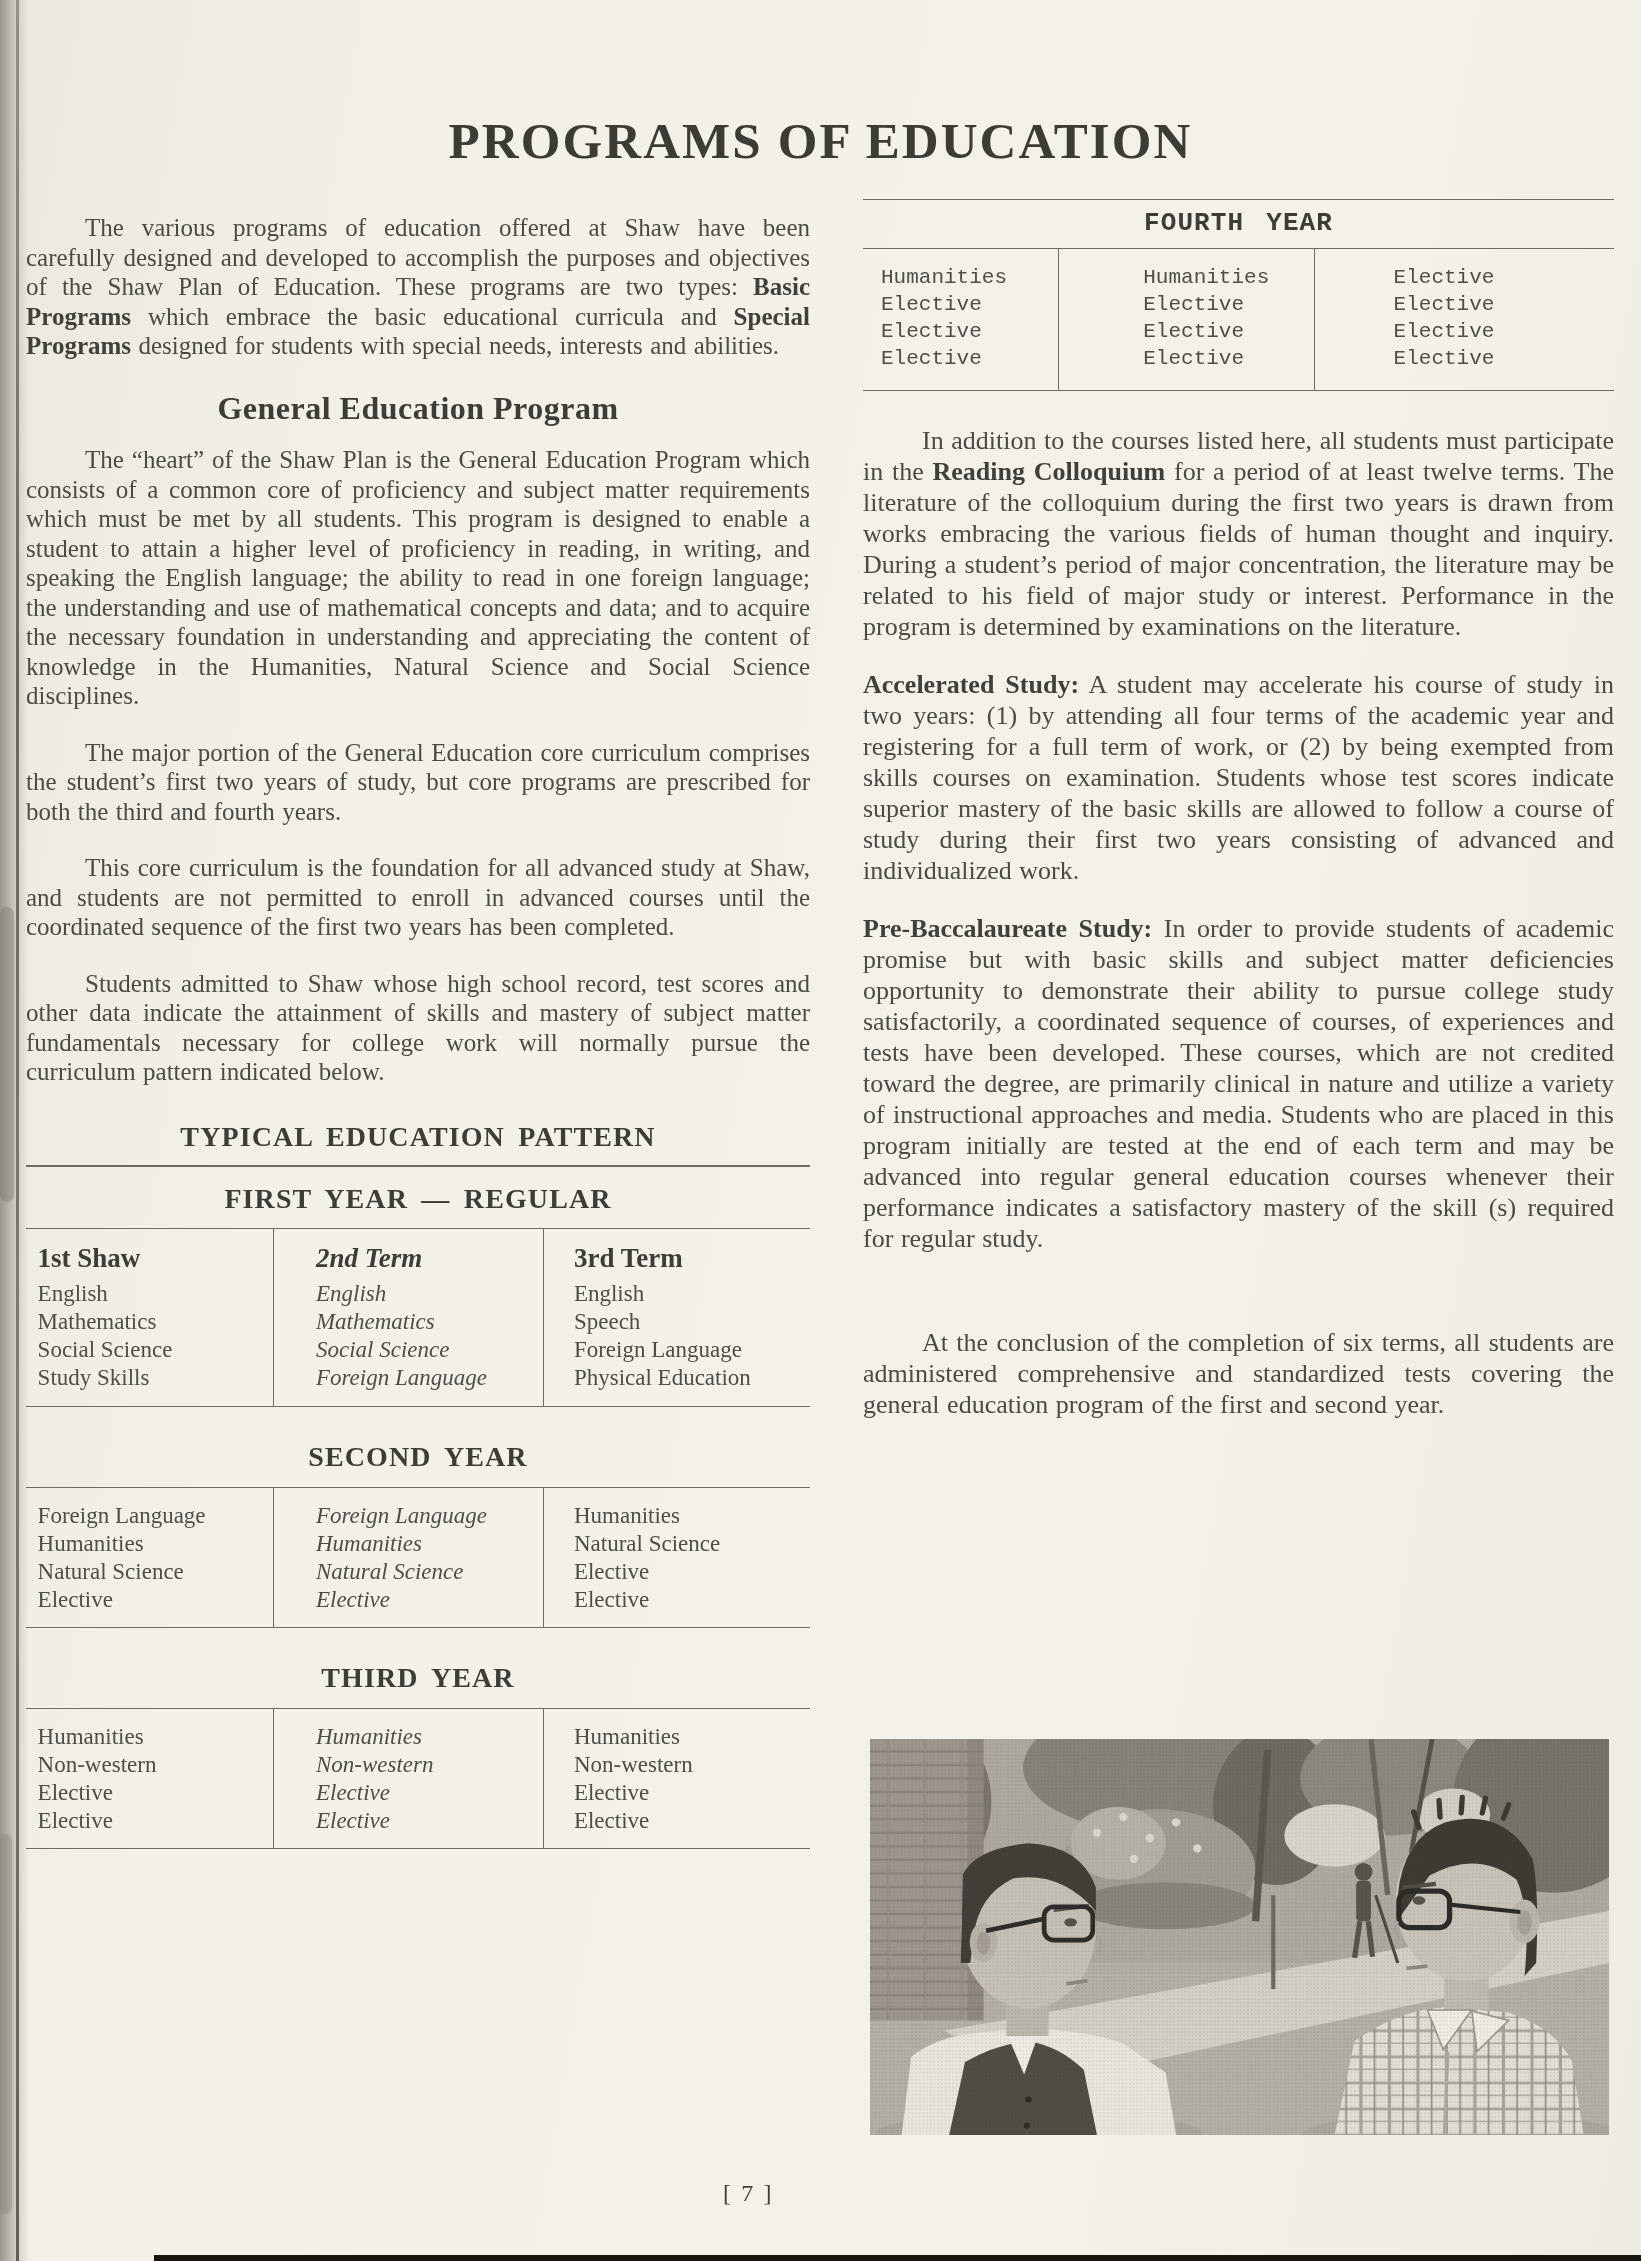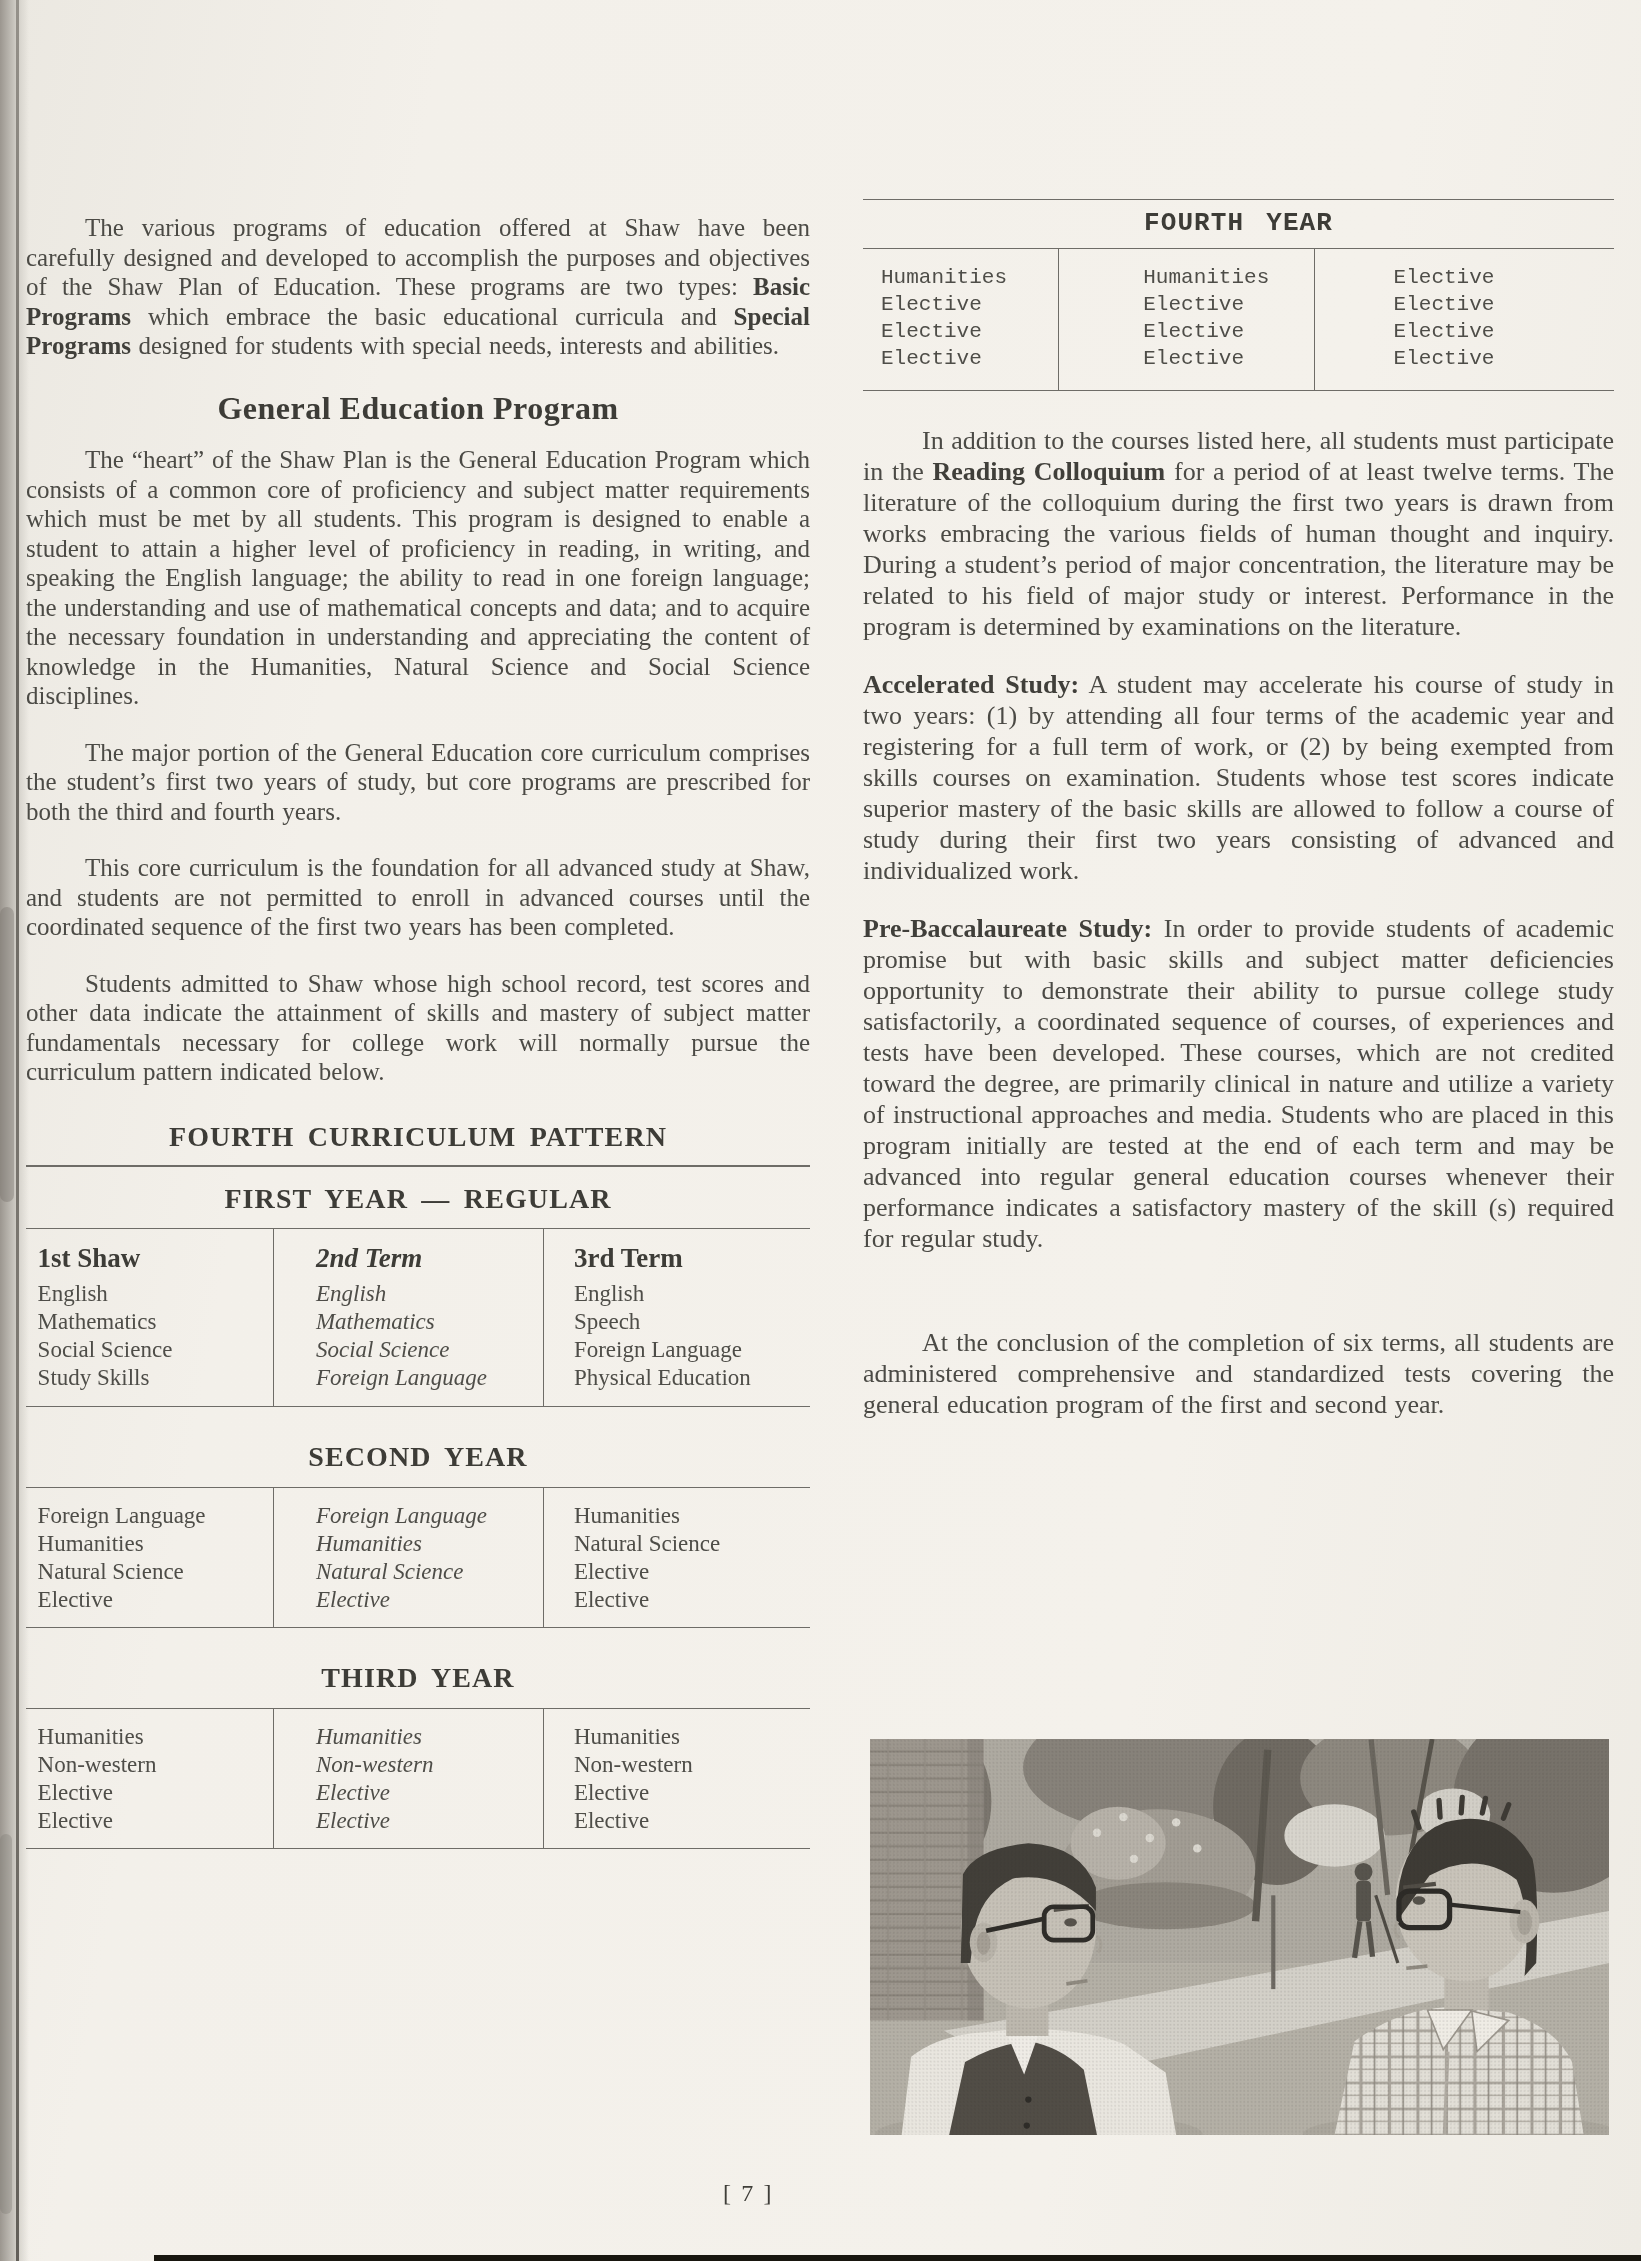--- a/index.html
+++ b/index.html
@@ -67,30 +67,31 @@
 </head>
 <body>
 
 <div class="page">
 
   <div class="gutter"></div>
   <div class="gutter-line"></div>
   <div class="smudge-a"></div>
   <div class="smudge-b"></div>
 
+  <div class="page-title">PROGRAMS OF EDUCATION</div>
 
   <div class="col-left">
     <div class="para">The various programs of education offered at Shaw have been carefully designed and developed to accomplish the purposes and objectives of the Shaw Plan of Education. These programs are two types: <b>Basic Programs</b> which embrace the basic educational curricula and <b>Special Programs</b> designed for students with special needs, interests and abilities.</div>
     <div class="sec-heading">General Education Program</div>
     <div class="para">The “heart” of the Shaw Plan is the General Education Program which consists of a common core of proficiency and subject matter requirements which must be met by all students. This program is designed to enable a student to attain a higher level of proficiency in reading, in writing, and speaking the English language; the ability to read in one foreign language; the understanding and use of mathematical concepts and data; and to acquire the necessary foundation in understanding and appreciating the content of knowledge in the Humanities, Natural Science and Social Science disciplines.</div>
     <div class="para mt52">The major portion of the General Education core curriculum comprises the student’s first two years of study, but core programs are prescribed for both the third and fourth years.</div>
     <div class="para mt52">This core curriculum is the foundation for all advanced study at Shaw, and students are not permitted to enroll in advanced courses until the coordinated sequence of the first two years has been completed.</div>
     <div class="para mt52">Students admitted to Shaw whose high school record, test scores and other data indicate the attainment of skills and mastery of subject matter fundamentals necessary for college work will normally pursue the curriculum pattern indicated below.</div>
 
-    <div class="caps-heading mt64">FOURTH CURRICULUM PATTERN</div>
+    <div class="caps-heading mt64">TYPICAL EDUCATION PATTERN</div>
     <div class="rule"></div>
     <div class="caps-heading mt30">FIRST YEAR — REGULAR</div>
     <div class="curr-table">
         <div class="tcol">
           <div class="thead">1st Shaw</div>
           <div class="titem">English</div>
           <div class="titem">Mathematics</div>
           <div class="titem">Social Science</div>
           <div class="titem">Study Skills</div>
         </div>

